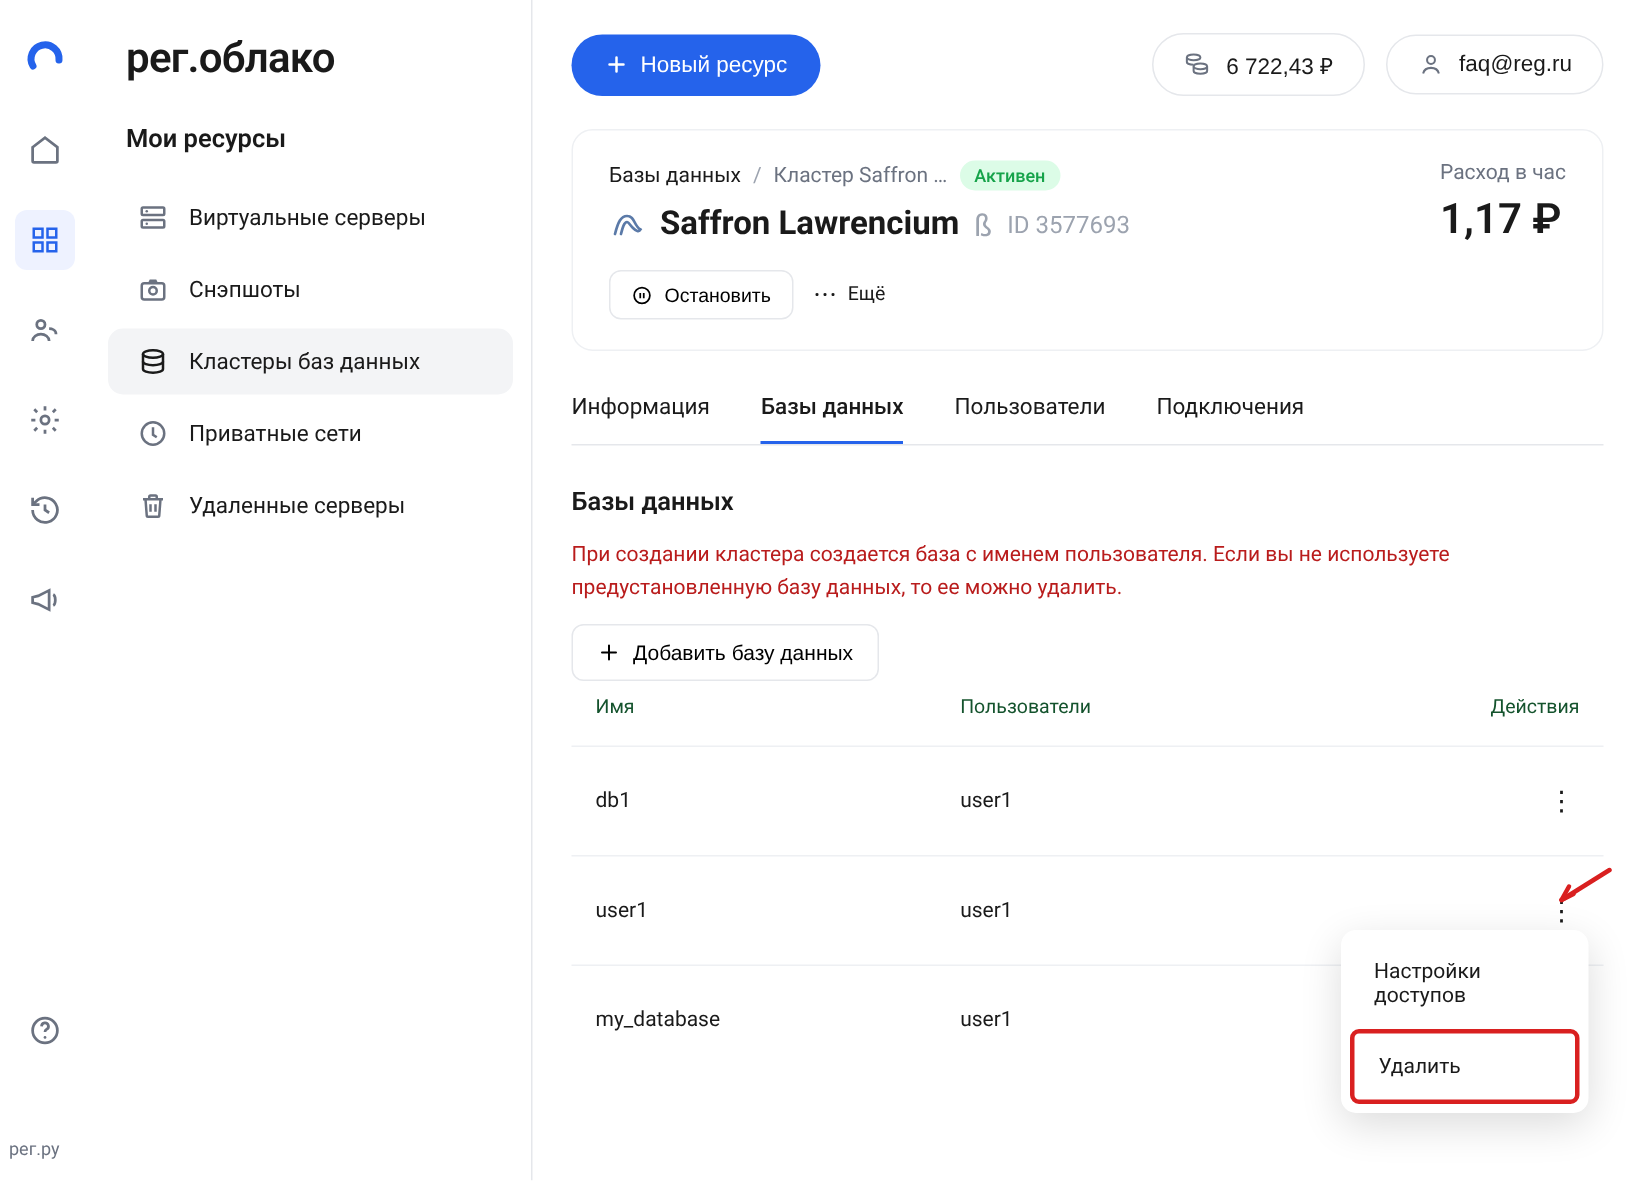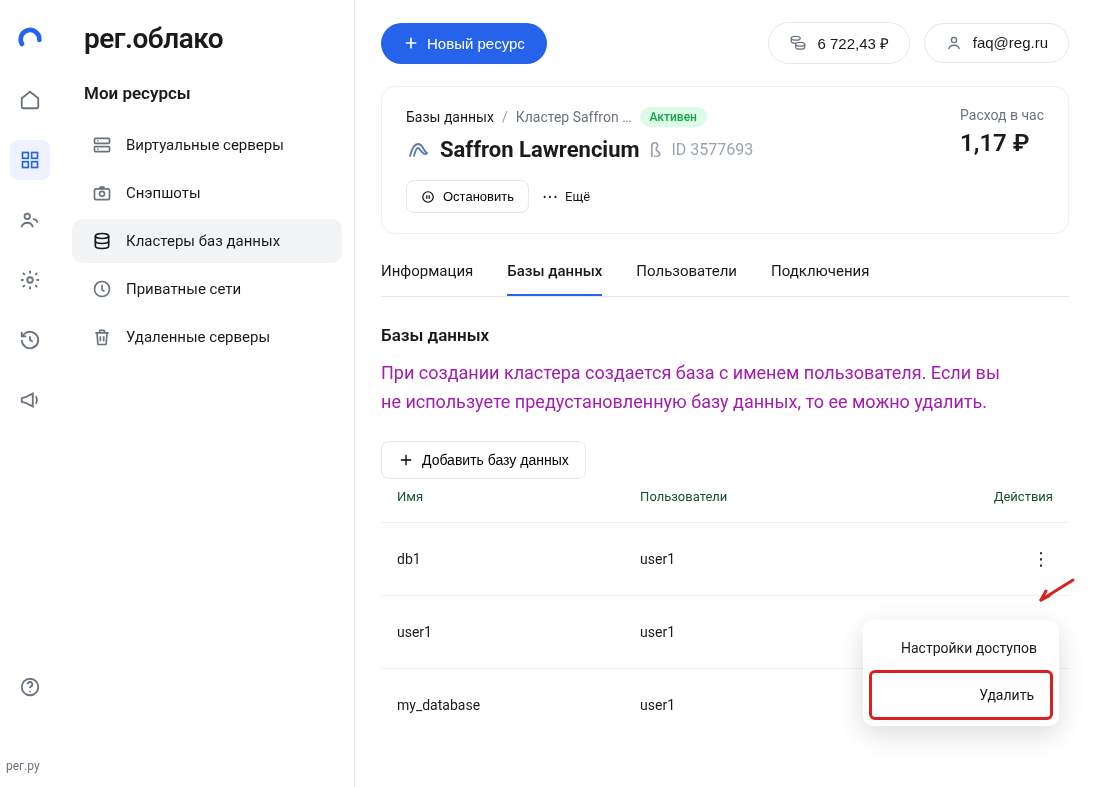--- a/index.html
+++ b/index.html
@@ -37,46 +37,46 @@
 .crumbs { display: flex; align-items: center; gap: 8px; font-size: 14px; color: #6b7280; margin-bottom: 10px; }
 .crumbs .link { color: #1a1a1a; }
 .crumbs .sep { color: #9ca3af; }
 .badge { background: #dcfce7; color: #16a34a; padding: 3px 10px; border-radius: 10px; font-size: 12px; font-weight: 500; }
 .card-head { display: flex; justify-content: space-between; align-items: flex-start; }
 .title-row { display: flex; align-items: center; gap: 10px; }
 .title-row h1 { font-size: 22px; font-weight: 700; }
 .beta { font-size: 20px; color: #9ca3af; font-weight: 400; }
 .cluster-id { font-size: 16px; color: #9ca3af; }
 .cost-lbl { font-size: 14px; color: #6b7280; margin-bottom: 6px; text-align: left; }
-.cost-val { font-size: 24px; font-weight: 600; }
+.cost-val { font-size: 28px; font-weight: 600; }
 .card-actions { display: flex; gap: 14px; align-items: center; margin-top: 18px; }
 .btn-sm { border: 1px solid #e5e7eb; background: #fff; border-radius: 8px; padding: 8px 14px; font-size: 13px; display: flex; align-items: center; gap: 8px; cursor: pointer; }
 .more-link { font-size: 13px; color: #1a1a1a; display: flex; align-items: center; gap: 6px; cursor: pointer; }
 .dots::before { content: "•••"; letter-spacing: 2px; font-size: 10px; }
 
 
 .tabs { display: flex; gap: 34px; border-bottom: 1px solid #e5e7eb; margin-bottom: 28px; }
 .tab { padding: 0 0 14px 0; font-size: 15px; color: #1a1a1a; cursor: pointer; border-bottom: 2px solid transparent; }
 .tab.active { border-bottom-color: #2563eb; color: #1a1a1a; font-weight: 500; }
 
 
 .section-title { font-size: 17px; font-weight: 600; margin-bottom: 14px; }
-.section-desc { font-size: 18px; color: #a21caf; line-height: 1.6; margin-bottom: 24px; max-width: 640px; }
+.section-desc { font-size: 14px; color: #b91c1c; line-height: 1.6; margin-bottom: 12px; max-width: 640px; }
 .btn-add { border: 1px solid #e5e7eb; background: #fff; border-radius: 8px; padding: 10px 16px; font-size: 14px; display: flex; align-items: center; gap: 8px; cursor: pointer; }
 
 
 .tbl { width: 100%; border-collapse: collapse; }
 .tbl th { text-align: left; font-size: 13px; font-weight: 400; color: #14532d; padding: 10px 16px 18px 16px; }
 .tbl th.right { text-align: right; }
 .tbl td { padding: 24px 16px; font-size: 14px; border-top: 1px solid #eef0f3; }
 .tbl td.right { text-align: right; }
 .kebab { width: 24px; height: 24px; display: inline-flex; align-items: center; justify-content: center; cursor: pointer; font-size: 18px; color: #1a1a1a; }
 
 
-.popover { position: absolute; background: #fff; border-radius: 10px; box-shadow: 0 8px 28px rgba(0,0,0,0.14); padding: 6px; width: 196px; right: 36px; top: 620px; z-index: 10; text-align: right; }
+.popover { position: absolute; background: #fff; border-radius: 10px; box-shadow: 0 8px 28px rgba(0,0,0,0.14); padding: 6px; width: 165px; right: 36px; top: 620px; z-index: 10; }
 .pop-item { padding: 14px 16px; font-size: 14px; cursor: pointer; border-radius: 6px; }
 .pop-item.highlight { border: 3px solid #d92020; }
 
 
 .arrow-annot { position: absolute; right: 20px; top: 578px; color: #d92020; pointer-events: none; }
 
 svg { display: block; }
 </style>
 </head>
 <body>

